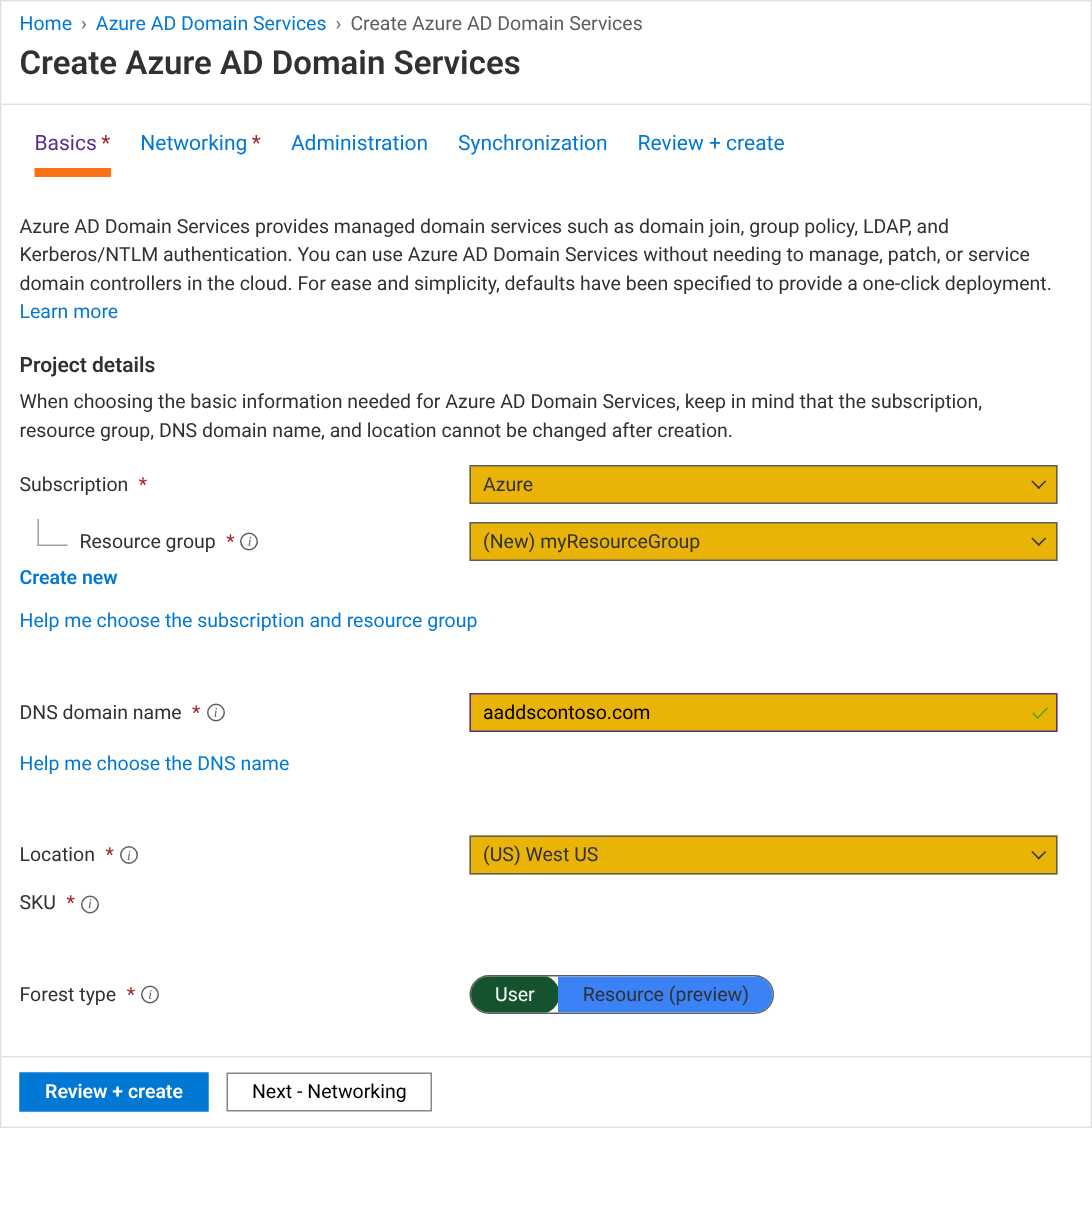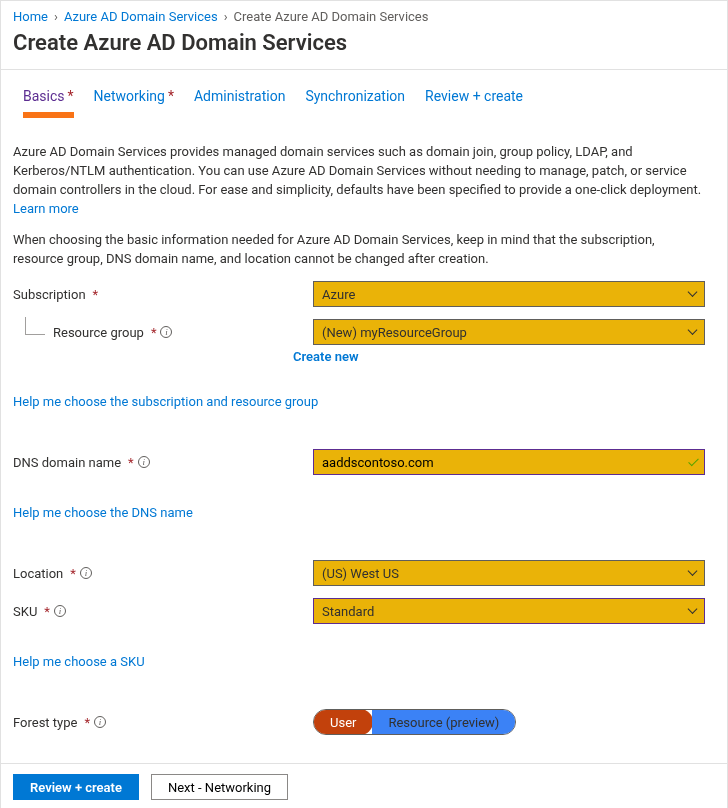--- a/index.html
+++ b/index.html
@@ -147,26 +147,25 @@
     outline: none;
     width: 100%;
     height: 100%;
     font-family: inherit;
     font-size: 13px;
     padding: 0;
     background: transparent;
   }
 
   .sub-action {
-    margin-left: 280px;
     padding-top: 4px;
   }
   .help-link {
     display: block;
-    margin-top: 30px;
+    margin-top: 14px;
     font-size: 13px;
   }
   .spacer-lg { height: 28px; }
 
   
   .pill-group {
     display: inline-flex;
     border: 1px solid #605e5c;
     border-radius: 14px;
     overflow: hidden;
@@ -175,21 +174,21 @@
   .pill {
     padding: 0 16px;
     display: flex;
     align-items: center;
     font-size: 13px;
     cursor: pointer;
     background: #3b82f6;
     color: #323130;
   }
   .pill.selected {
-    background: #c2410c;
+    background: #14532d;
     color: #fff;
     border-radius: 14px;
     margin: -1px;
     padding: 0 17px;
   }
 
   
   .footer {
     border-top: 1px solid #e1e1e1;
     padding: 10px 12px;
@@ -239,20 +238,21 @@
     <div class="tab">Review + create</div>
   </div>
 
   <div class="form-area">
 
     <p class="intro">
       <span>Azure AD Domain Services provides managed domain services such as domain join, group policy, LDAP, and Kerberos/NTLM authentication. You can use Azure AD Domain Services without needing to manage, patch, or service domain controllers in the cloud. For ease and simplicity, defaults have been specified to provide a one-click deployment.</span>
       <a>Learn more</a>
     </p>
 
+    <div class="section-head">Project details</div>
     <div class="section-desc">When choosing the basic information needed for Azure AD Domain Services, keep in mind that the subscription, resource group, DNS domain name, and location cannot be changed after creation.</div>
 
     <div class="form-row">
       <div class="label-wrap">
         <span>Subscription</span>
         <span class="req-star">*</span>
       </div>
       <div class="field-wrap">
         <div class="select-box">
           <span>Azure</span>
@@ -314,29 +314,22 @@
         </div>
       </div>
     </div>
 
     <div class="form-row">
       <div class="label-wrap">
         <span>SKU</span>
         <span class="req-star">*</span>
         <span class="info-icon">i</span>
       </div>
-      <div class="field-wrap">
-        <div class="select-box purple">
-          <span>Standard</span>
-          <span class="chevron"></span>
-        </div>
-      </div>
-    </div>
-
-    <a class="help-link">Help me choose a SKU</a>
+    </div>
+
 
     <div class="spacer-lg"></div>
 
     <div class="form-row">
       <div class="label-wrap">
         <span>Forest type</span>
         <span class="req-star">*</span>
         <span class="info-icon">i</span>
       </div>
       <div class="field-wrap">

